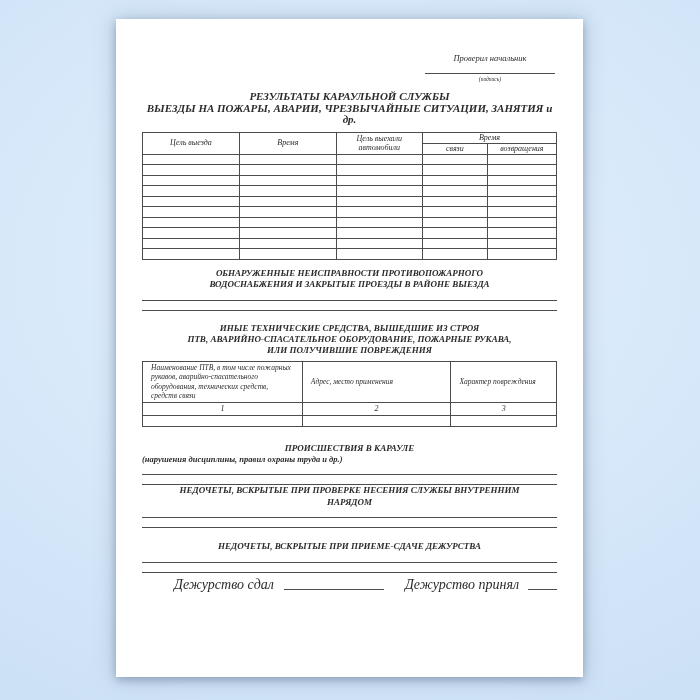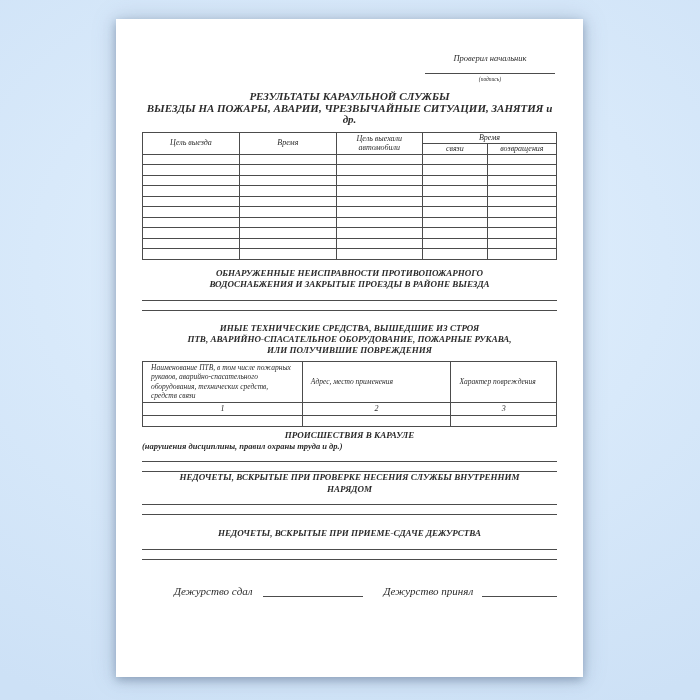--- a/index.html
+++ b/index.html
@@ -48,26 +48,26 @@
   .equip .num-row{height:13px;}
   .equip .num-row td{font-size:8px;text-align:center;}
   .equip tbody tr{height:11px;}
 
   
   .write-line{height:10px;border-bottom:1px solid var(--line);}
 
   
   .mt-ws{margin-top:8px;}
   .mt-equip-head{margin-top:12px;}
-  .mt-incidents{margin-top:3px;}
+  .mt-incidents{margin-top:16px;}
   .mt-internal{}
   .mt-handover{margin-top:13px;}
 
   
-  .duty-row{margin-top:26px;padding-left:32px;display:flex;align-items:flex-end;font-size:11px;line-height:11px;text-align:center;}
+  .duty-row{margin-top:6px;padding-left:32px;display:flex;align-items:flex-end;font-size:14px;line-height:11px;text-align:center;}
   .duty-line{height:10px;border-bottom:1px solid var(--line);}
   .duty-line.first{width:100px;margin-left:10px;}
   .duty-label-2{margin-left:21px;}
   .duty-line.second{flex:1;margin-left:9px;}
 </style>
 </head>
 <body>
 
 <div class="scene">
   <div class="paper">

